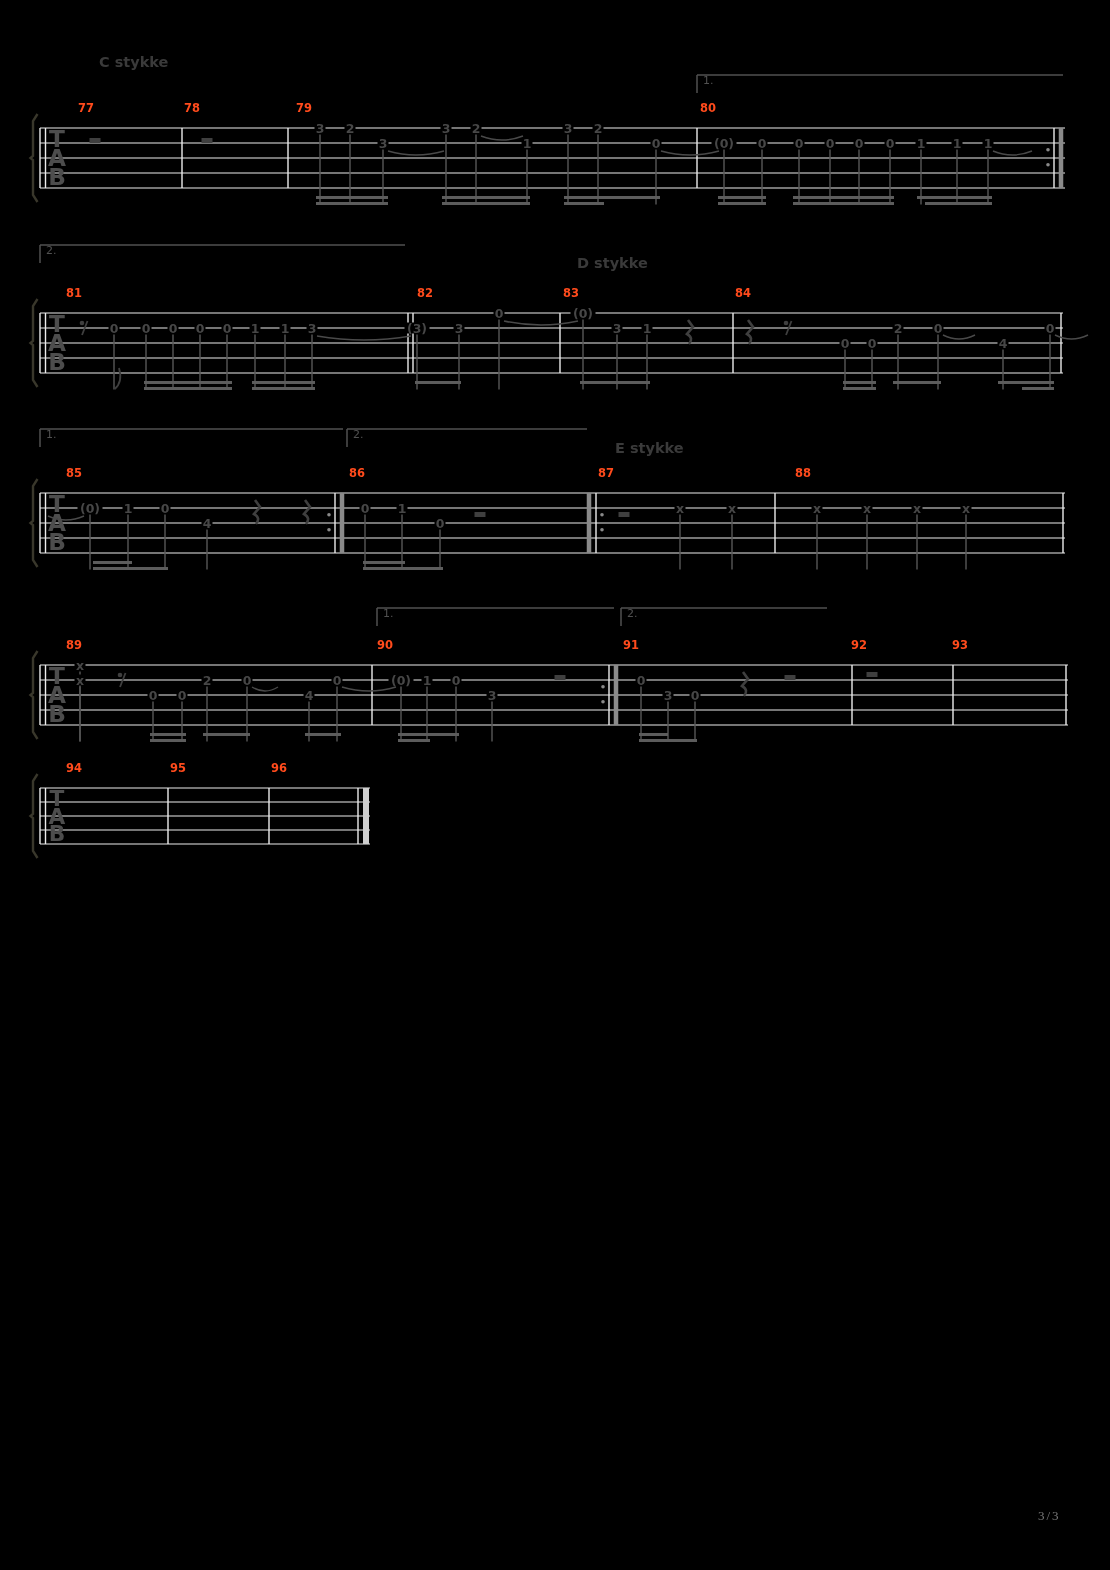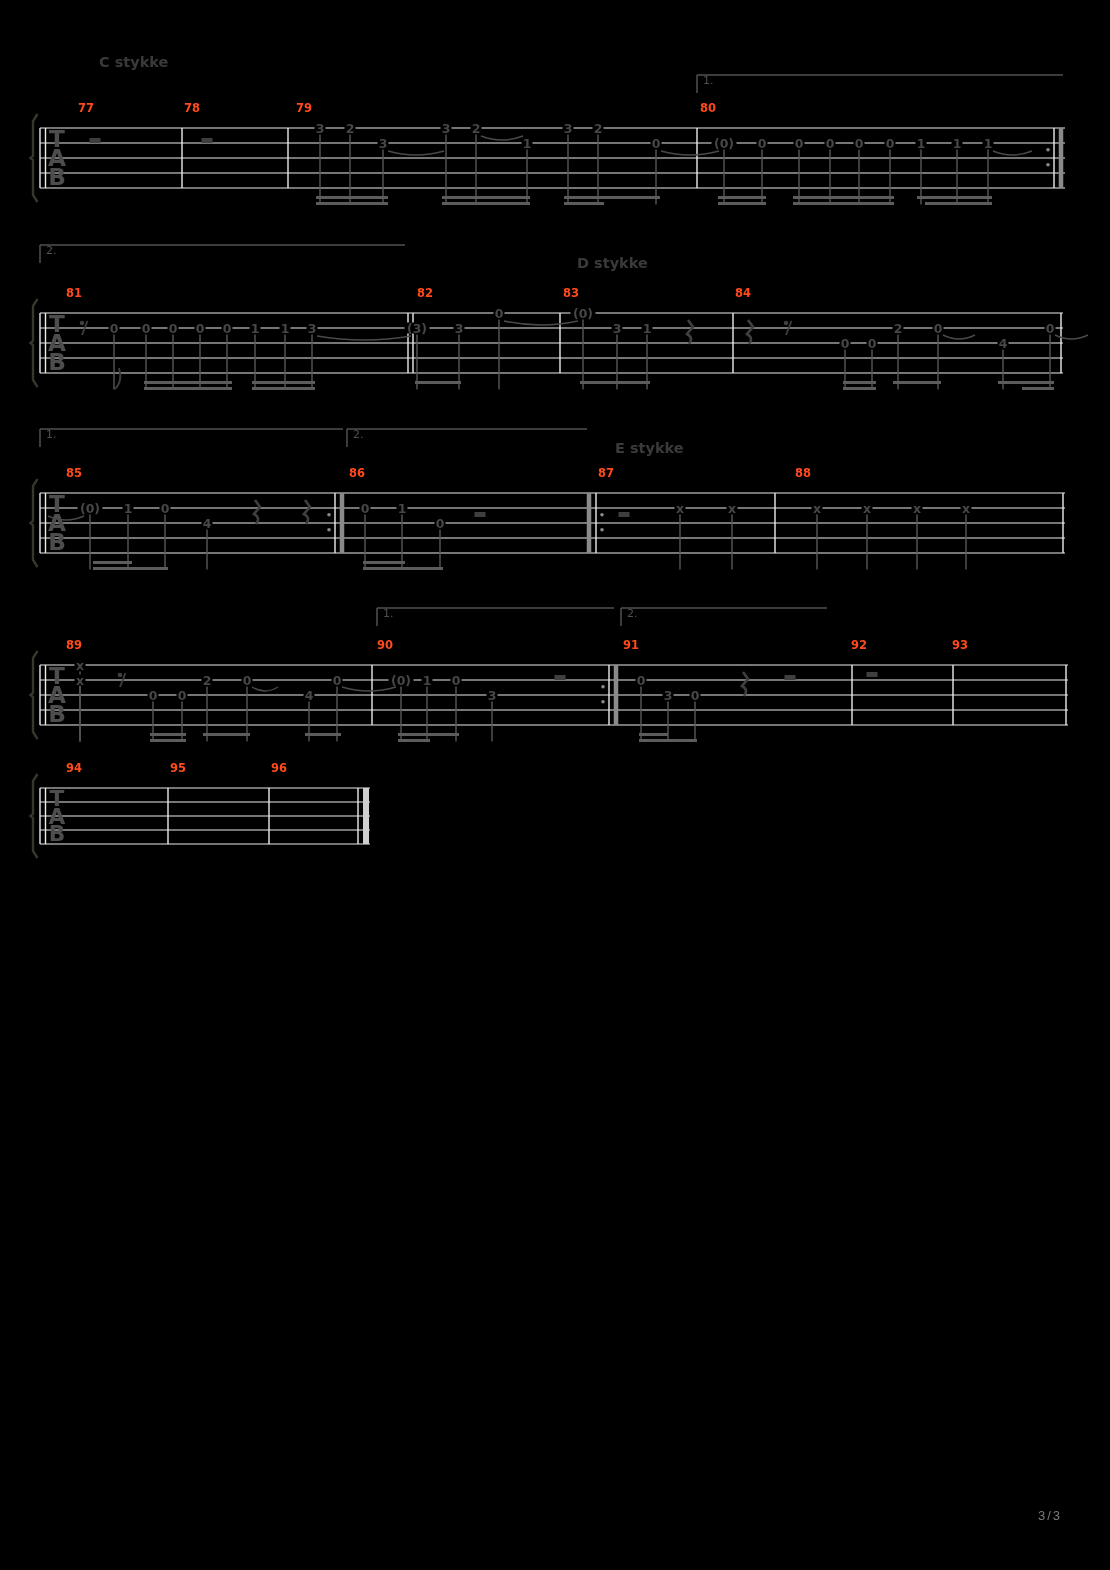--- a/index.html
+++ b/index.html
@@ -1,20 +1,20 @@
 <!DOCTYPE html>
 <html><head>
 <meta charset="utf-8">
 <style>
   html,body{margin:0;padding:0;background:#000;}
   .page{position:relative;width:1110px;height:1570px;background:#000;overflow:hidden;
         font-family:"DejaVu Sans",sans-serif;}
   #score-svg{position:absolute;left:0;top:0;}
   .footer{position:absolute;left:1038px;top:1508px;width:60px;
-          font-family:Liberation Sans, sans-serif;font-size:13px;letter-spacing:2px;}
+          font-family:Liberation Serif, serif;font-size:13px;letter-spacing:2px;}
 </style>
 </head>
 <body>
 
 <div class="page">
   <svg id="score-svg" width="1110" height="1570" viewBox="0 0 1110 1570">
       <g>
         <path d="M 37.5 114 L 33 121 L 33 156 L 30.5 158 L 33 160 L 33 195 L 37.5 202" stroke="#39372b" stroke-width="2.4" fill="none"></path>
         <line x1="40" y1="128" x2="1065" y2="128" stroke="#ececec" stroke-width="1.1"></line>
         <line x1="40" y1="143" x2="1065" y2="143" stroke="#ececec" stroke-width="1.1"></line>

